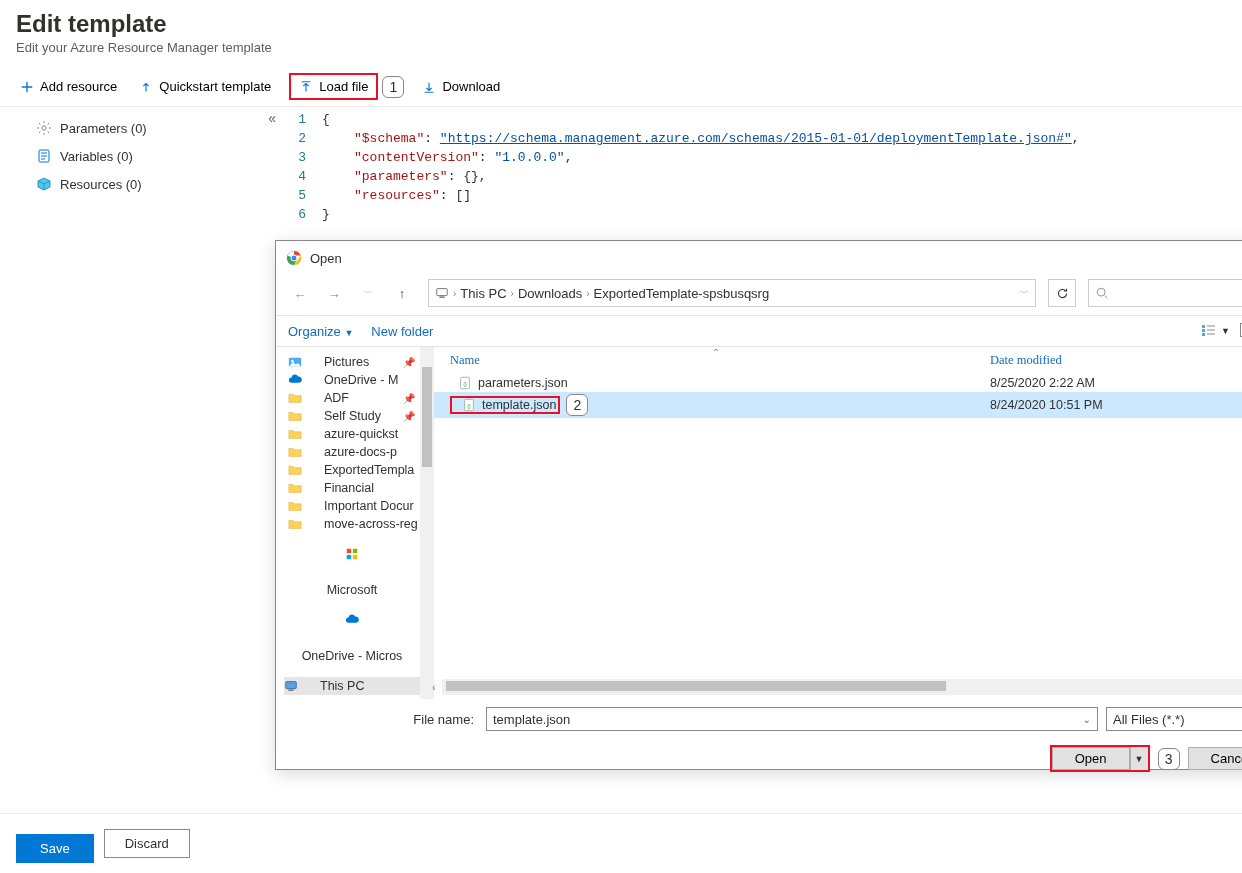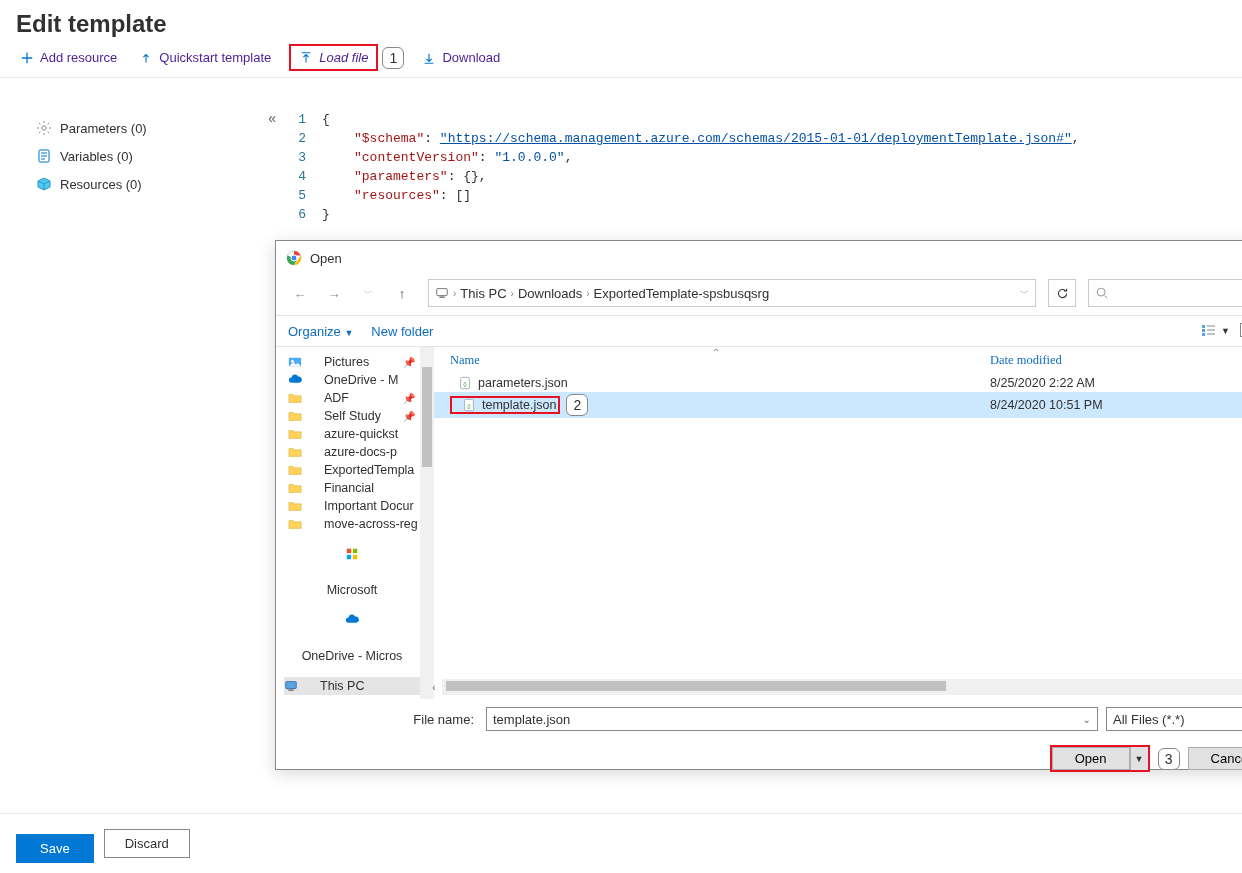--- a/index.html
+++ b/index.html
@@ -11,21 +11,21 @@
     background: #fff;
     width: 1242px;
     height: 873px;
     position: relative;
     overflow: hidden;
   }
   .header { padding: 10px 16px 0 16px; }
   .page-title { font-size: 24px; font-weight: 600; margin: 0 0 2px 0; }
   .page-subtitle { font-size: 13px; color: #605e5c; margin: 0 0 14px 0; }
   .toolbar { display: flex; align-items: center; gap: 14px; padding: 4px 16px 6px 16px; border-bottom: 1px solid #edebe9; }
-  .toolbar-item { display: inline-flex; align-items: center; gap: 6px; color: #4c1d95; cursor: pointer; padding: 4px 4px; font-size: 13px; }
+  .toolbar-item { display: inline-flex; align-items: center; gap: 6px; color: #000000; cursor: pointer; padding: 4px 4px; font-size: 13px; }
   .toolbar-item svg { width: 14px; height: 14px; }
   .load-file-callout { border: 2px solid #e81123; padding: 4px 8px; display: inline-flex; align-items: center; gap: 6px; }
   .step-badge {
     display: inline-flex; align-items: center; justify-content: center;
     width: 22px; height: 22px; border: 1px solid #8a8886; border-radius: 6px;
     background: #fff; font-size: 14px; font-weight: 400;
   }
   .main { display: flex; position: absolute; top: 96px; left: 0; right: 0; bottom: 60px; }
   .side-panel { width: 282px; padding: 18px 0 0 36px; position: relative; }
   .side-panel .chev { position: absolute; top: 14px; right: 6px; color: #605e5c; font-size: 14px; cursor: pointer; }
@@ -95,37 +95,38 @@
   .open-split { border-left: 1px solid #adadad; background: #e1e1e1; width: 18px; display: inline-flex; align-items: center; justify-content: center; font-size: 9px; }
   .resize-grip { position: absolute; right: 2px; bottom: 2px; color: #888; font-size: 11px; line-height: 6px; }
   
   .folder-ico { fill: #ffd35a; stroke: #c9a227; stroke-width: 0.5; }
 </style>
 </head>
 <body>
 
 <div class="header">
   <h1 class="page-title">Edit template</h1>
+  <div class="page-subtitle">Edit your Azure Resource Manager template</div>
 </div>
 
 <div class="toolbar">
   <span class="toolbar-item">
     <svg viewBox="0 0 16 16">
         <path d="M8 2v12M2 8h12" stroke="#0078d4" stroke-width="1.5" fill="none"></path>
       </svg>
     <span>Add resource</span>
   </span>
   <span class="toolbar-item">
     <svg viewBox="0 0 16 16">
         <path d="M8 13V4m0 0l-3 3m3-3l3 3" stroke="#0078d4" stroke-width="1.3" fill="none"></path>
       </svg>
     <span>Quickstart template</span>
   </span>
   <span class="load-file-callout">
-    <span class="toolbar-item" style="padding:0;font-style:italic;">
+    <span class="toolbar-item" style="padding:0;">
       <svg viewBox="0 0 16 16">
           <path d="M8 13V4m0 0l-3 3m3-3l3 3M3 2h10" stroke="#0078d4" stroke-width="1.3" fill="none"></path>
         </svg>
       <span>Load file</span>
     </span>
   </span>
   <span class="step-badge" style="margin-left:-10px;">1</span>
   <span class="toolbar-item">
     <svg viewBox="0 0 16 16">
         <path d="M8 3v9m0 0l-3-3m3 3l3-3M3 14h10" stroke="#0078d4" stroke-width="1.3" fill="none"></path>

